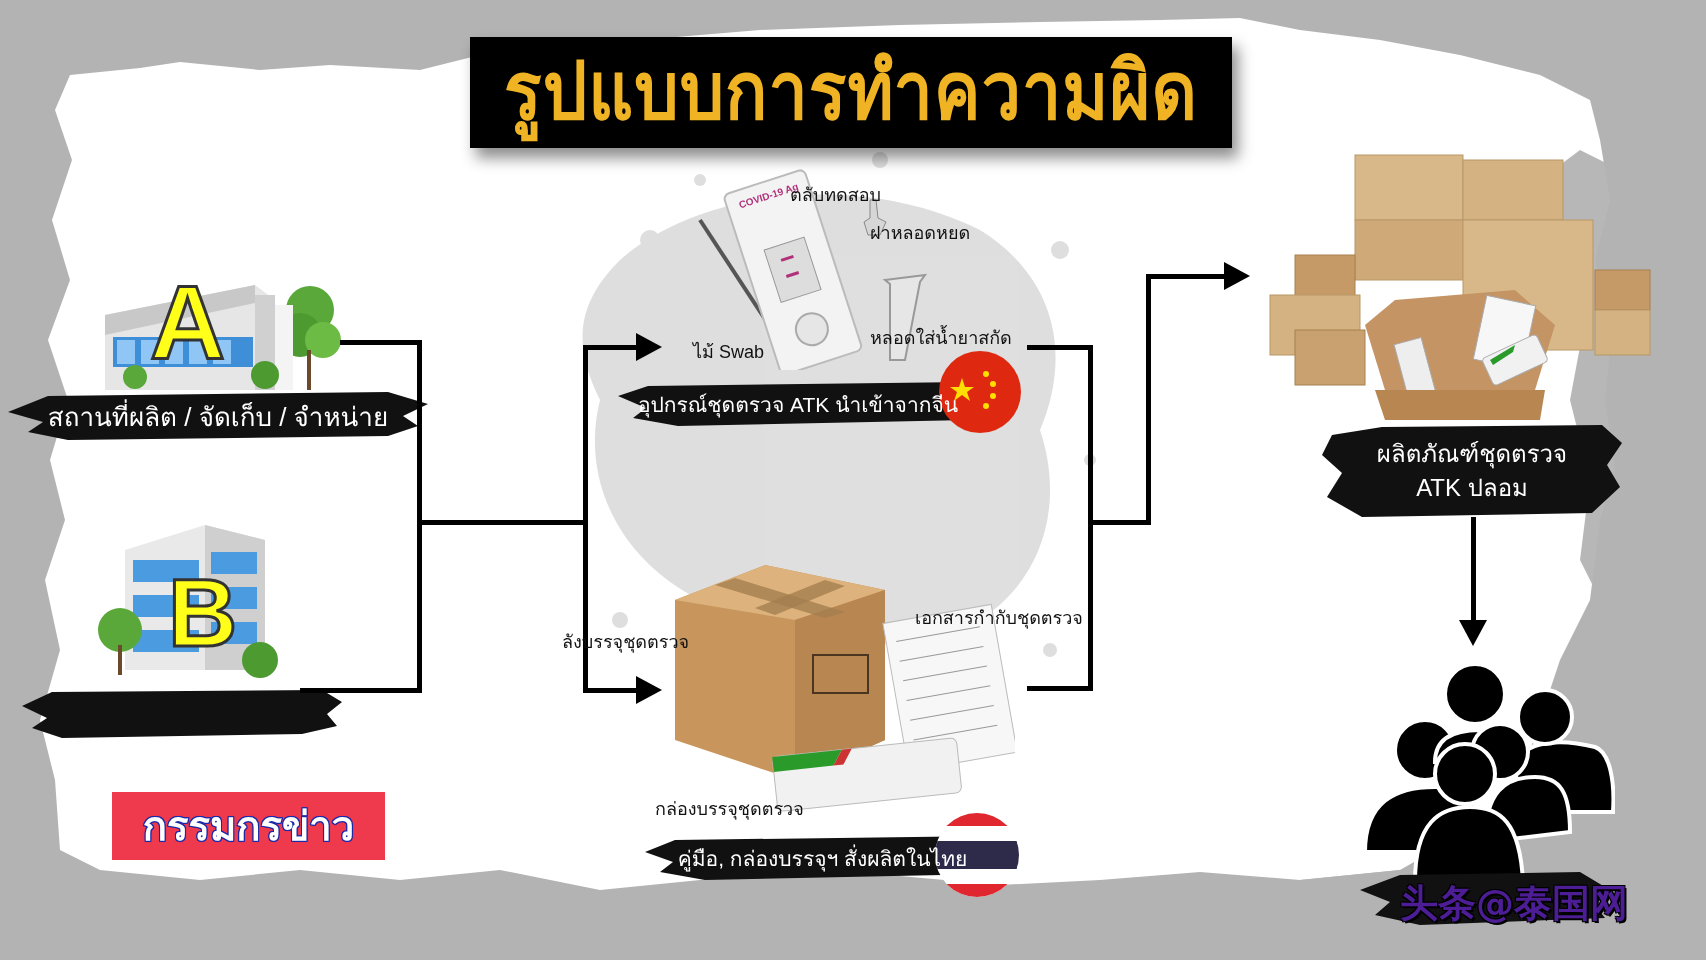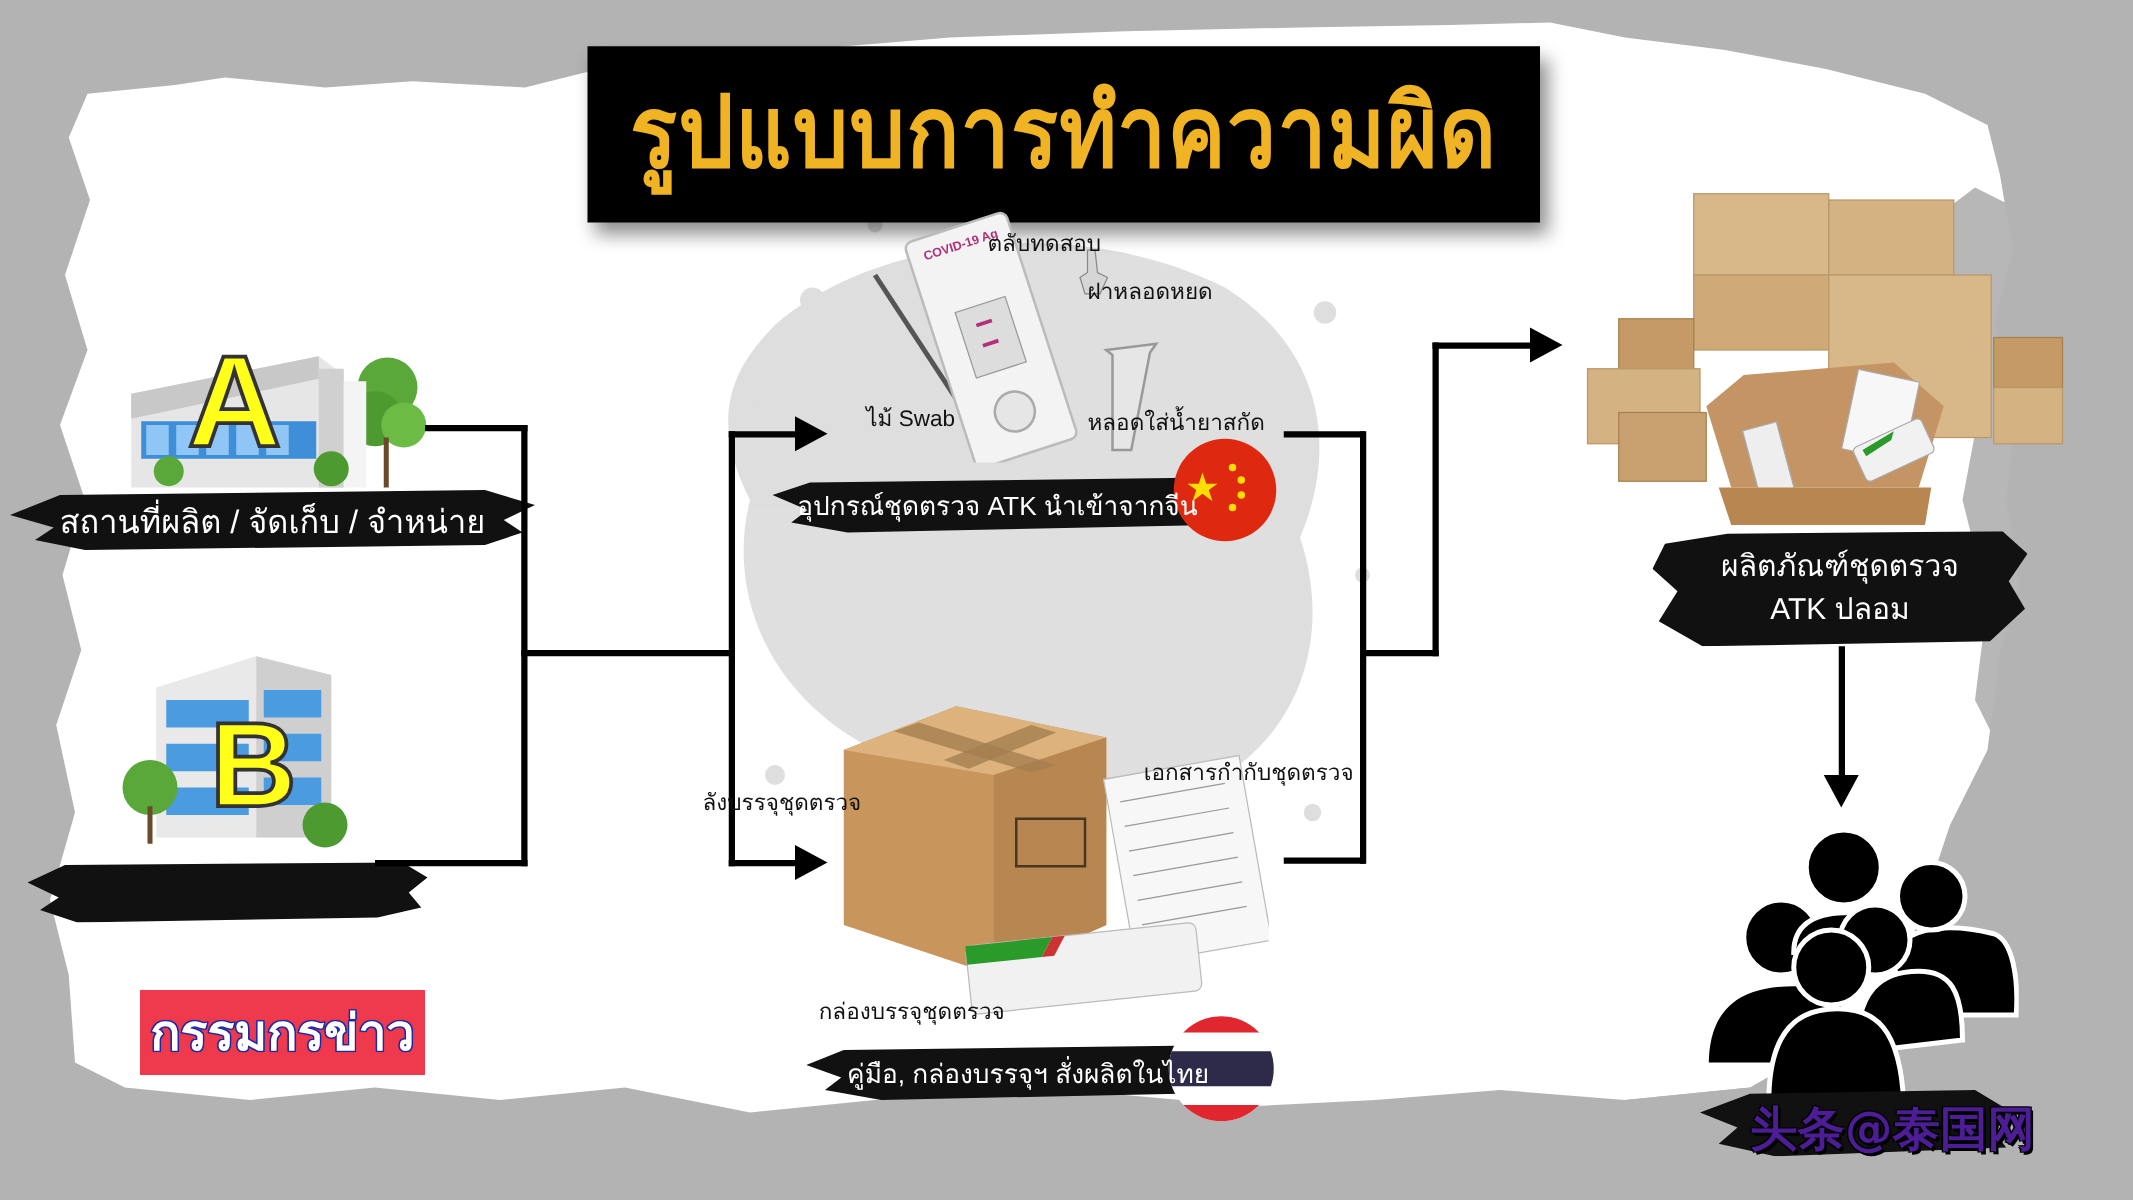--- a/index.html
+++ b/index.html
@@ -1,32 +1,32 @@
 <!DOCTYPE html>
 <html><head>
 <meta charset="utf-8">
 <style>
   html,body{margin:0;padding:0;}
   body{width:1706px;height:960px;position:relative;overflow:hidden;background:#b3b3b3;font-family:"DejaVu Sans","Liberation Sans",sans-serif;}
   .abs{position:absolute;}
   
   #paper{left:0;top:0;width:1706px;height:960px;}
   
-  #title-banner{left:470px;top:37px;width:762px;height:141px;background:#000;box-shadow:6px 10px 14px rgba(0,0,0,0.45);display:flex;align-items:center;justify-content:center;}
+  #title-banner{left:470px;top:37px;width:762px;height:111px;background:#000;box-shadow:6px 10px 14px rgba(0,0,0,0.45);display:flex;align-items:center;justify-content:center;}
   #title-text{color:#f0b323;font-family:"Liberation Serif","DejaVu Serif",serif;font-weight:bold;font-size:70px;letter-spacing:1px;line-height:1;transform:scaleY(1.15);}
   
   .brush{position:absolute;display:flex;align-items:center;justify-content:center;color:#fff;font-family:"Liberation Sans","DejaVu Sans",sans-serif;}
   .brush svg{position:absolute;left:0;top:0;width:100%;height:100%;}
   .brush span{position:relative;z-index:2;white-space:nowrap;}
   
   .line{position:absolute;background:#000;}
   .arrow-r{position:absolute;width:0;height:0;border-top:14px solid transparent;border-bottom:14px solid transparent;border-left:26px solid #000;}
   .arrow-d{position:absolute;width:0;height:0;border-left:14px solid transparent;border-right:14px solid transparent;border-top:26px solid #000;}
   .small-label{position:absolute;color:#111;font-family:"Liberation Sans","DejaVu Sans",sans-serif;font-size:18px;white-space:nowrap;}
-  #badge{left:112px;top:792px;width:228px;height:68px;background:#ef3a4d;display:flex;align-items:center;justify-content:center;}
+  #badge{left:112px;top:792px;width:273px;height:68px;background:#ef3a4d;display:flex;align-items:center;justify-content:center;}
   #badge span{color:#fff;font-family:"Liberation Serif","DejaVu Serif",serif;font-weight:bold;font-size:40px;-webkit-text-stroke:2px #1c2aa8;paint-order:stroke fill;text-shadow:0 0 2px #1c2aa8,1px 1px 0 #1c2aa8,-1px -1px 0 #1c2aa8,1px -1px 0 #1c2aa8,-1px 1px 0 #1c2aa8;}
   #watermark{left:1400px;top:878px;color:#4c1d95;font-family:"DejaVu Sans",sans-serif;font-weight:bold;font-size:38px;text-shadow:2px 2px 0 #000,-1px -1px 0 #000,1px -1px 0 #000,-1px 1px 0 #000;white-space:nowrap;}
 </style>
 </head>
 <body>
 
 <svg id="paper" class="abs" viewBox="0 0 1706 960" preserveAspectRatio="none">
   <path fill="#ffffff" d="M70,75 L140,68 L180,62 L260,70 L330,65 L420,70 L480,55 L560,48 L640,40 L760,30 L900,25 L1040,22 L1160,20 L1240,18 L1300,30 L1380,40 L1460,55 L1540,75 L1590,100 L1600,140 L1610,200 L1595,260 L1612,330 L1605,400 L1615,470 L1600,520 L1590,600 L1560,660 L1540,720 L1520,780 L1470,830 L1400,870 L1300,880 L1200,872 L1100,880 L1000,885 L900,876 L800,870 L700,880 L600,890 L500,870 L400,880 L300,870 L200,880 L100,870 L60,850 L55,780 L40,720 L60,650 L45,580 L65,520 L50,460 L68,400 L48,340 L70,280 L52,220 L72,160 L55,110 Z"></path>
   <g fill="#b3b3b3" opacity="0.95">
     <path d="M1540,180 L1580,150 L1620,170 L1640,260 L1630,360 L1650,450 L1620,540 L1600,600 L1580,560 L1590,480 L1570,400 L1585,320 L1560,250 Z"></path>
@@ -133,21 +133,21 @@
     <circle cx="113" cy="170" r="16" fill="#e6e6e6" stroke="#aaa" stroke-width="2"></circle>
     <line x1="105" y1="95" x2="118" y2="95" stroke="#b0307a" stroke-width="3"></line>
     <line x1="105" y1="112" x2="118" y2="112" stroke="#b0307a" stroke-width="3"></line>
   </g>
   <text x="58" y="45" font-size="10" fill="#b0307a" transform="rotate(-18 70 40)" font-family="Liberation Sans, sans-serif" font-weight="bold">COVID-19 Ag</text>
   <path d="M190,40 L196,40 L198,58 L206,62 L200,75 L188,75 L184,62 L190,58 Z" fill="#d6d6d6" stroke="#888"></path>
   <path d="M205,120 L245,115 L240,122 L225,200 L210,200 L210,124 Z" fill="#e6e6e6" stroke="#999" stroke-width="2"></path>
 </svg>
 <div class="small-label" style="left:790px;top:180px;">ตลับทดสอบ</div>
 <div class="small-label" style="left:870px;top:218px;">ฝาหลอดหยด</div>
-<div class="small-label" style="left:693px;top:320px;">ไม้ Swab</div>
+<div class="small-label" style="left:693px;top:337px;">ไม้ Swab</div>
 <div class="small-label" style="left:870px;top:323px;">หลอดใส่น้ำยาสกัด</div>
 
 <div class="brush" style="left:618px;top:380px;width:360px;height:48px;font-size:21px;text-align:center;">
   <svg viewBox="0 0 360 48" preserveAspectRatio="none">
       <path d="M0,16 L30,6 L350,2 L360,20 L350,40 L60,46 L15,38 L28,28 Z" fill="#111"></path>
     </svg>
   <span>อุปกรณ์ชุดตรวจ ATK นำเข้าจากจีน</span>
 </div>
 <svg class="abs" style="left:938px;top:350px;width:84px;height:84px;" viewBox="0 0 84 84">
   <circle cx="42" cy="42" r="41" fill="#de2910"></circle>

